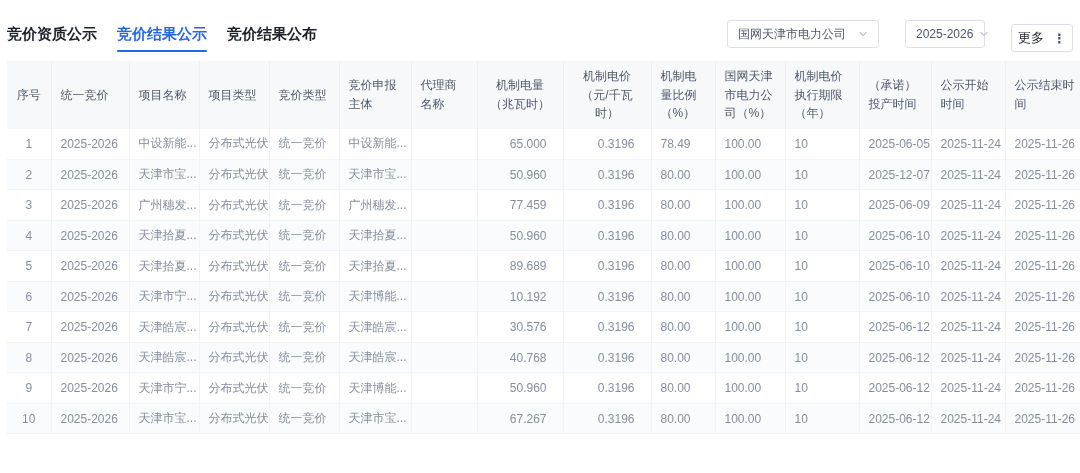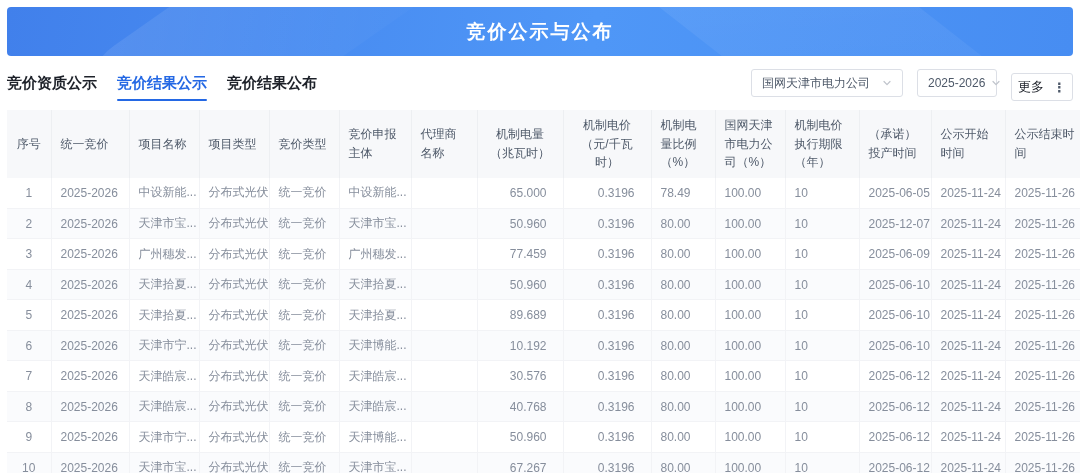--- a/index.html
+++ b/index.html
@@ -19,21 +19,21 @@
   .banner-title{color:#fff;font-size:19px;font-weight:bold;letter-spacing:2px;z-index:1;}
 
   
   .toolbar{height:54px;display:flex;align-items:center;justify-content:space-between;}
   .tabs{display:flex;align-items:center;}
   .tab{font-size:15px;font-weight:bold;color:#1D2129;margin-right:20px;
     position:relative;padding:10px 0;cursor:pointer;white-space:nowrap;}
   .tab.active{color:var(--accent);}
   .tab.active::after{content:"";position:absolute;left:0;right:0;bottom:2px;height:2px;
     background:var(--accent);border-radius:1px;}
-  .controls{display:flex;align-items:center;gap:14px;}
+  .controls{display:flex;align-items:center;gap:26px;}
   .select{height:28px;border:1px solid #DCDFE6;border-radius:3px;background:#fff;
     display:flex;align-items:center;justify-content:space-between;
     padding:0 10px;font-size:12px;color:#4E5969;cursor:pointer;white-space:nowrap;}
   .select.company{width:152px;}
   .select.year{width:80px;}
   .chev{flex:0 0 auto;margin-left:6px;display:inline-flex;}
   .more-btn{height:28px;width:62px;border:1px solid #DCDFE6;border-radius:3px;background:#fff;
     display:flex;align-items:center;justify-content:center;gap:9px;
     font-size:13px;color:#1D2129;cursor:pointer;margin-top:8px;}
   .dots{color:#4E5969;font-size:13px;line-height:1;font-weight:bold;}
@@ -50,25 +50,20 @@
   tbody td:last-child{border-right:none;}
   tbody tr.stripe td{background:#FAFBFD;}
   .ac{text-align:center !important;}
   .ar{text-align:right;padding-right:16px !important;}
 </style>
 </head>
 <body>
 
 <div class="page">
 
-  <div class="banner">
-    <div class="deco d1"></div>
-    <div class="deco d2"></div>
-    <div class="banner-title">竞价公示与公布</div>
-  </div>
 
   <div class="toolbar">
     <div class="tabs">
       <div class="tab">
         <span>竞价资质公示</span>
       </div>
       <div class="tab active">
         <span>竞价结果公示</span>
       </div>
       <div class="tab">

